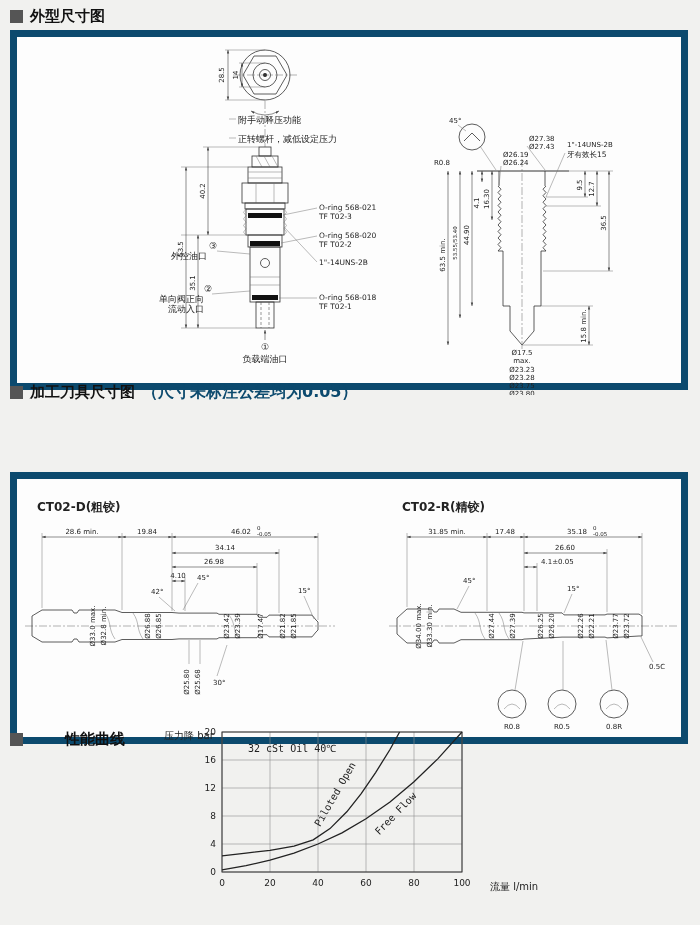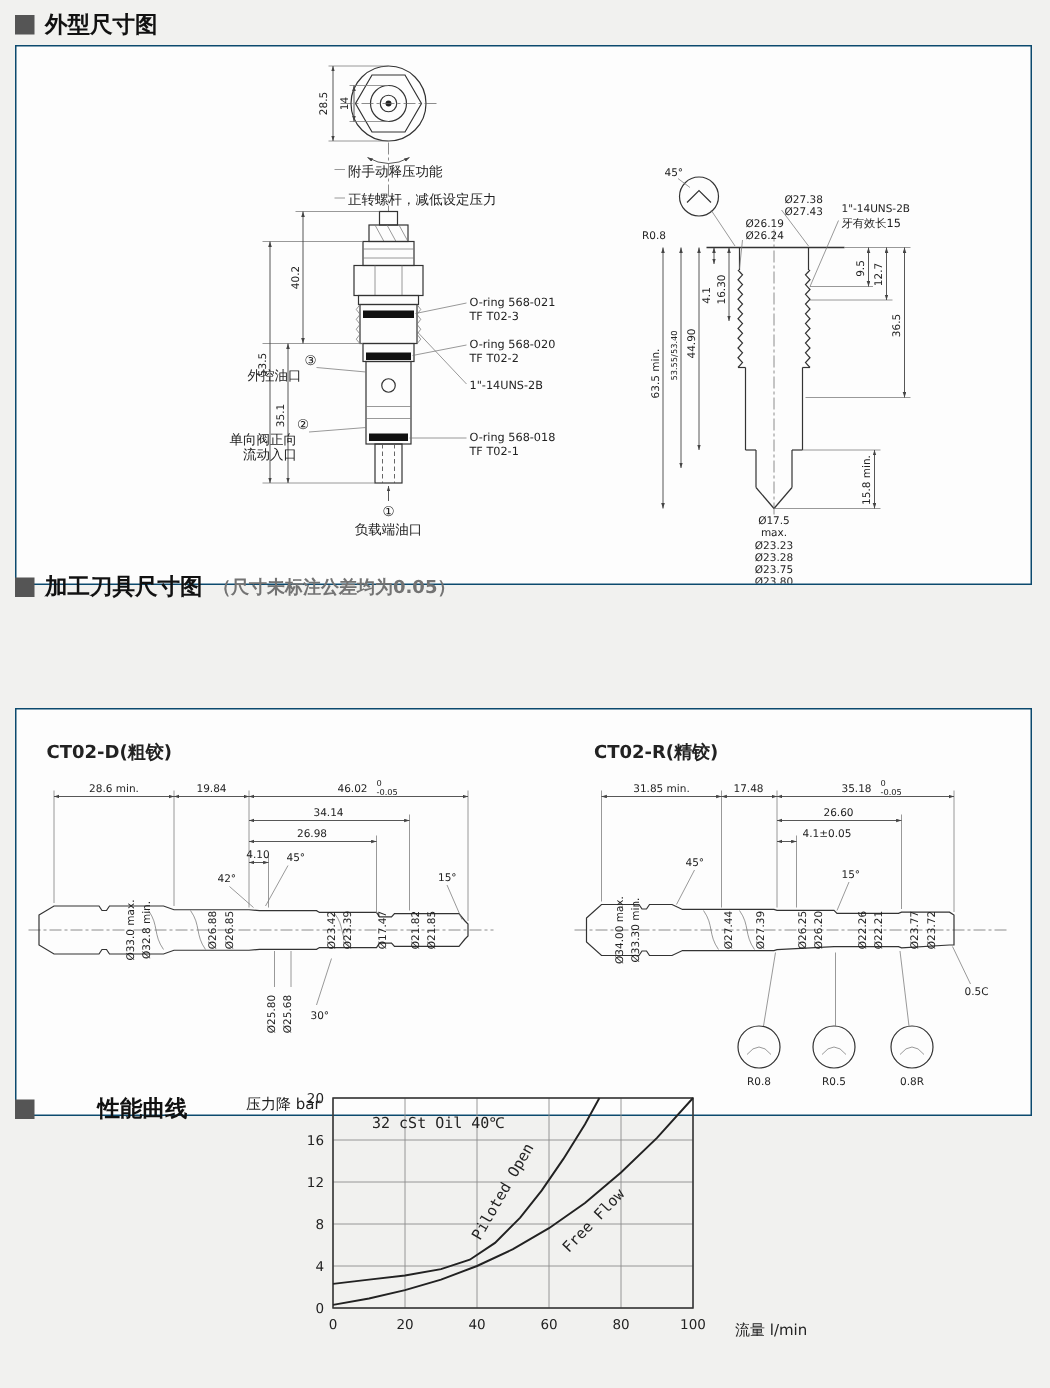--- a/index.html
+++ b/index.html
@@ -2,22 +2,22 @@
 <html><head>
 <meta charset="utf-8">
 <style>
   * { margin:0; padding:0; box-sizing:border-box; }
   html,body { width:700px; height:925px; }
   body { background:#f1f1ef; font-family:"DejaVu Sans", sans-serif; position:relative; overflow:hidden; }
   .page { position:absolute; inset:0;text-align:right; }
   .sec-header { position:absolute; left:10px; display:flex; align-items:center; gap:7px;
                 font-weight:bold; font-size:15px; color:#111; }
   .sec-header .bullet { width:13px; height:13px; background:#555; display:inline-block; }
-  .sec-header .note { font-size:12px; font-weight:bold; color:#737373; }
-  .box { position:absolute; left:10px; width:678px; background:#fdfdfd; border:1px solid #0c4a6e; }
+  .sec-header .note { font-size:16px; font-weight:bold; color:#0c4a6e; }
+  .box { position:absolute; left:10px; width:678px; background:#fdfdfd; border:7px solid #0c4a6e; }
   #box-outline { top:30px;  height:360px; }
   #box-tooling { top:428px; height:272px;margin-top:44px; }
   .chart-wrap { position:absolute; left:160px; top:724px; width:535px; height:200px; }
   svg { font-family:"DejaVu Sans", sans-serif; }
   svg text { fill:#222; }
   .dim  { font-size:7px; }
   .dim6 { font-size:5.5px; }
   .cjk  { font-size:9px; }
   .lbl  { font-size:7.5px; }
   .ttl  { font-size:12px; font-weight:bold; }

